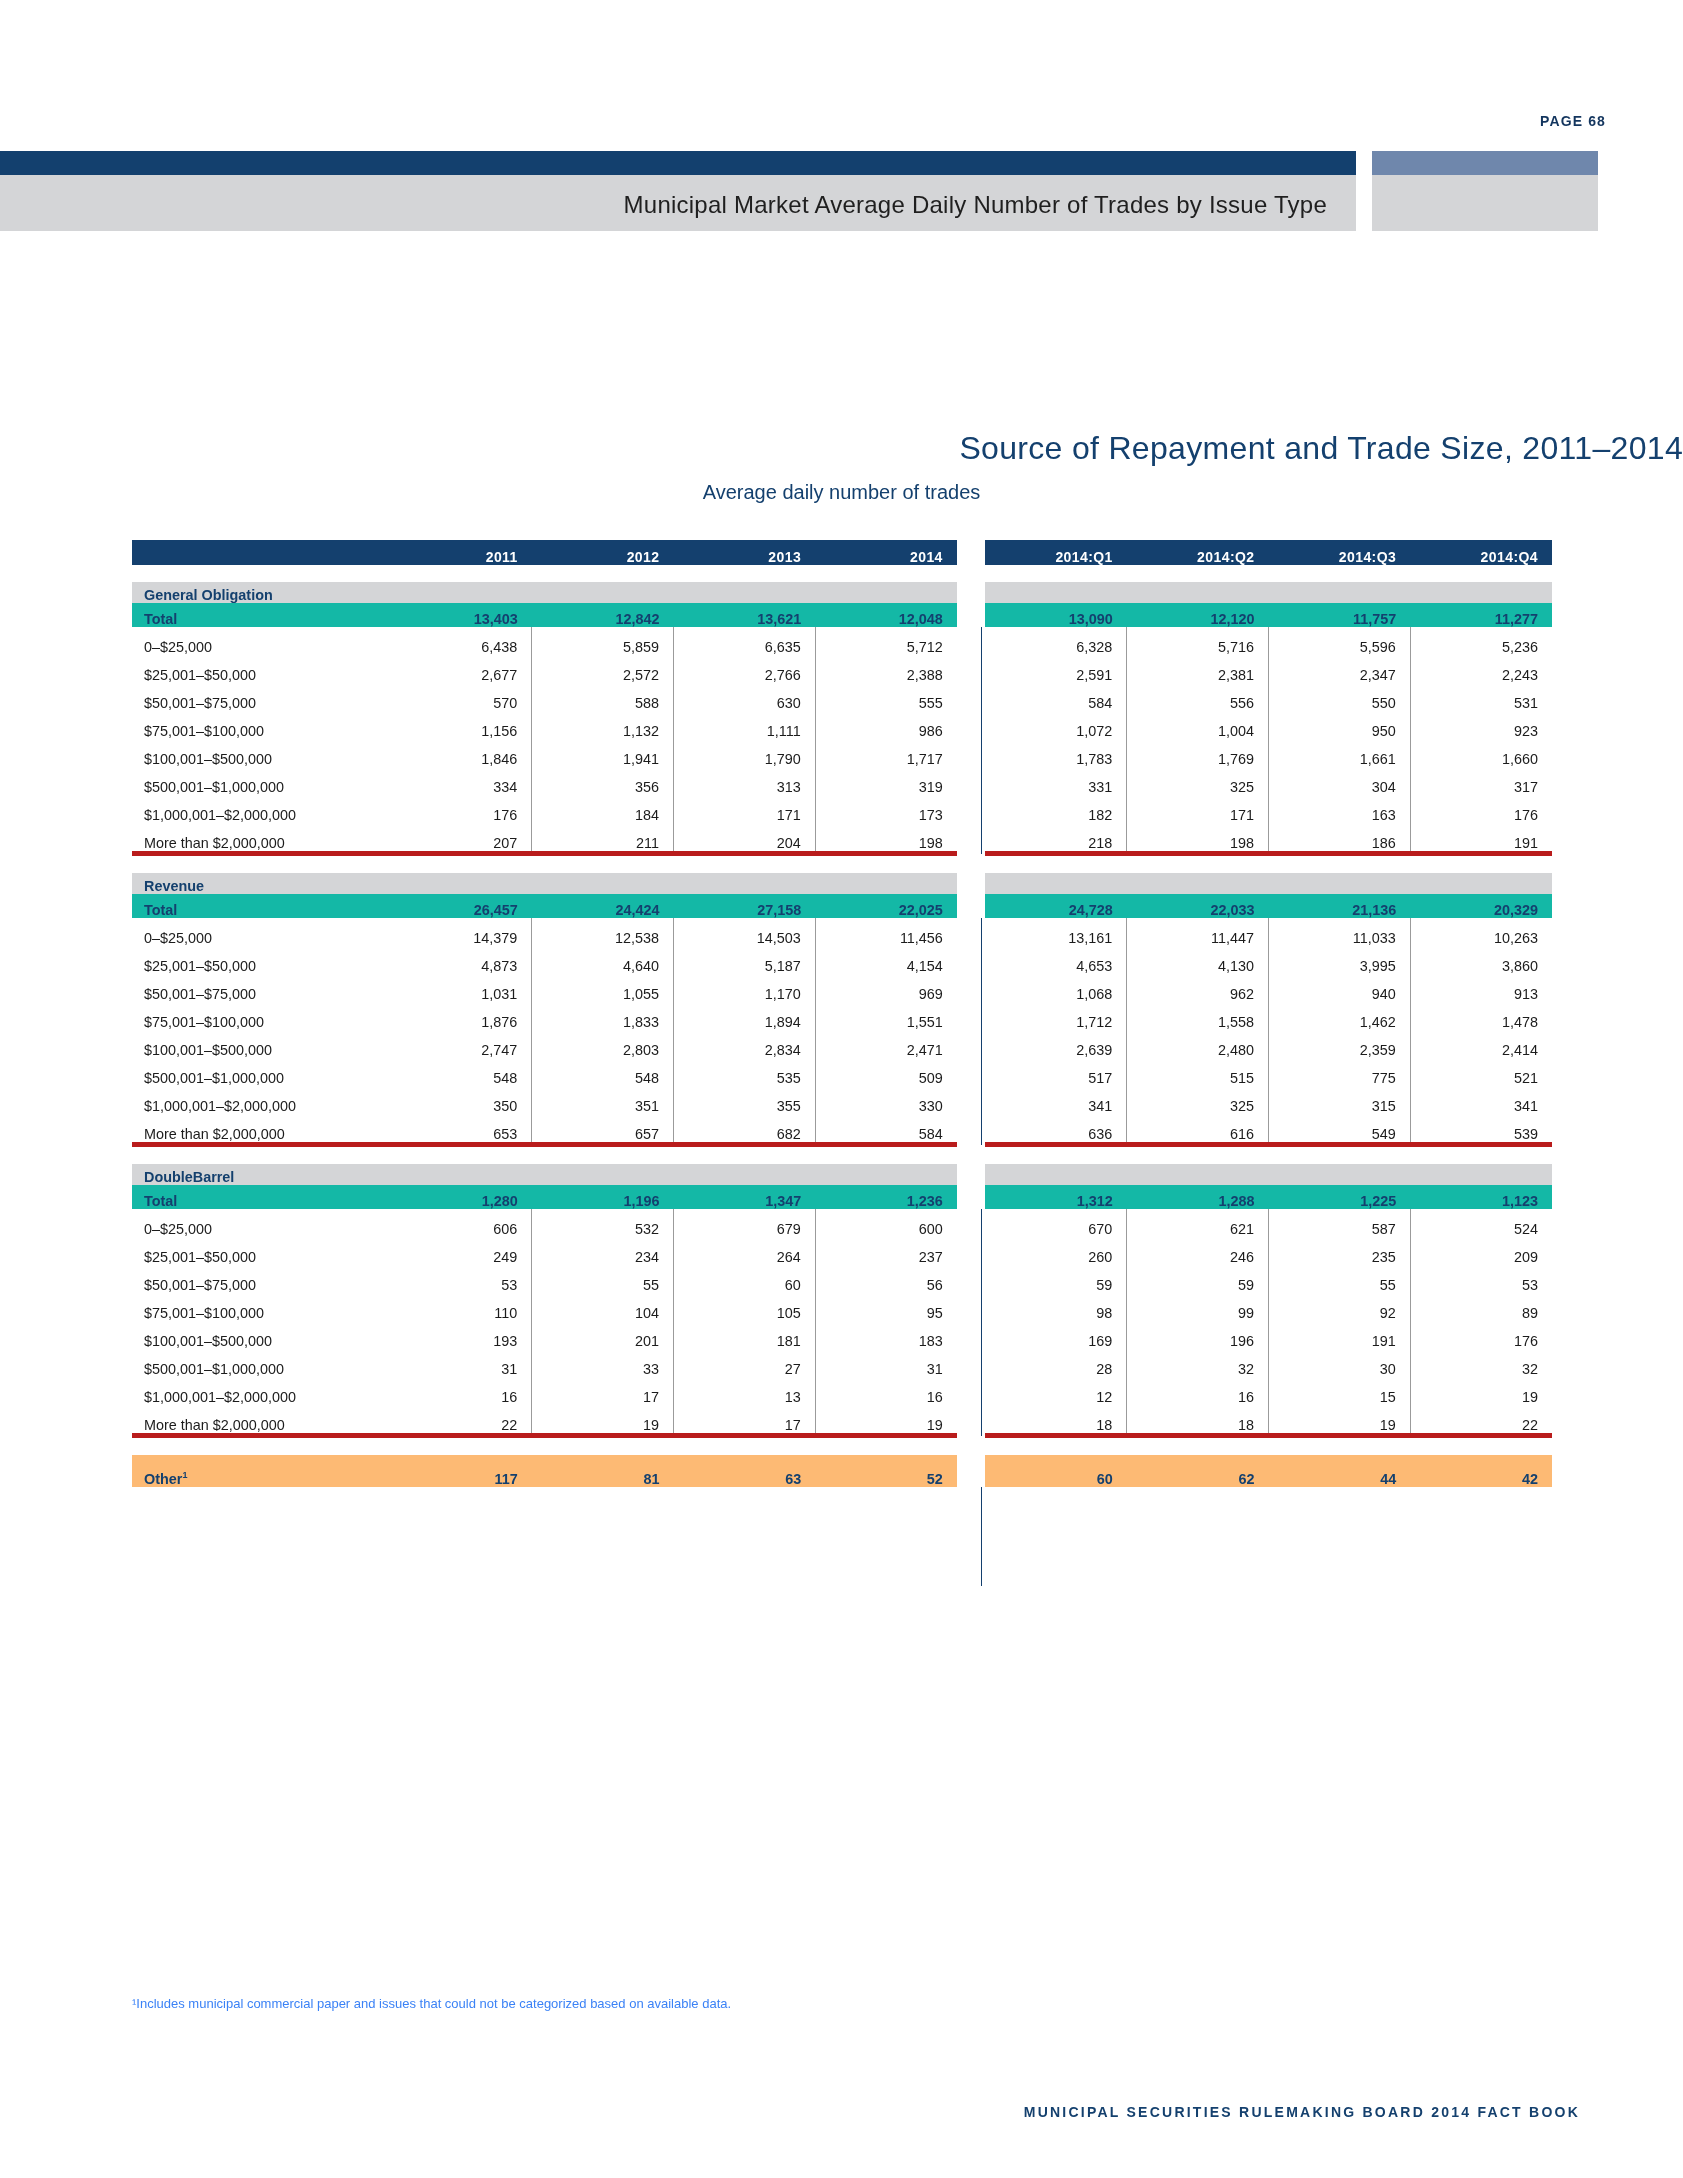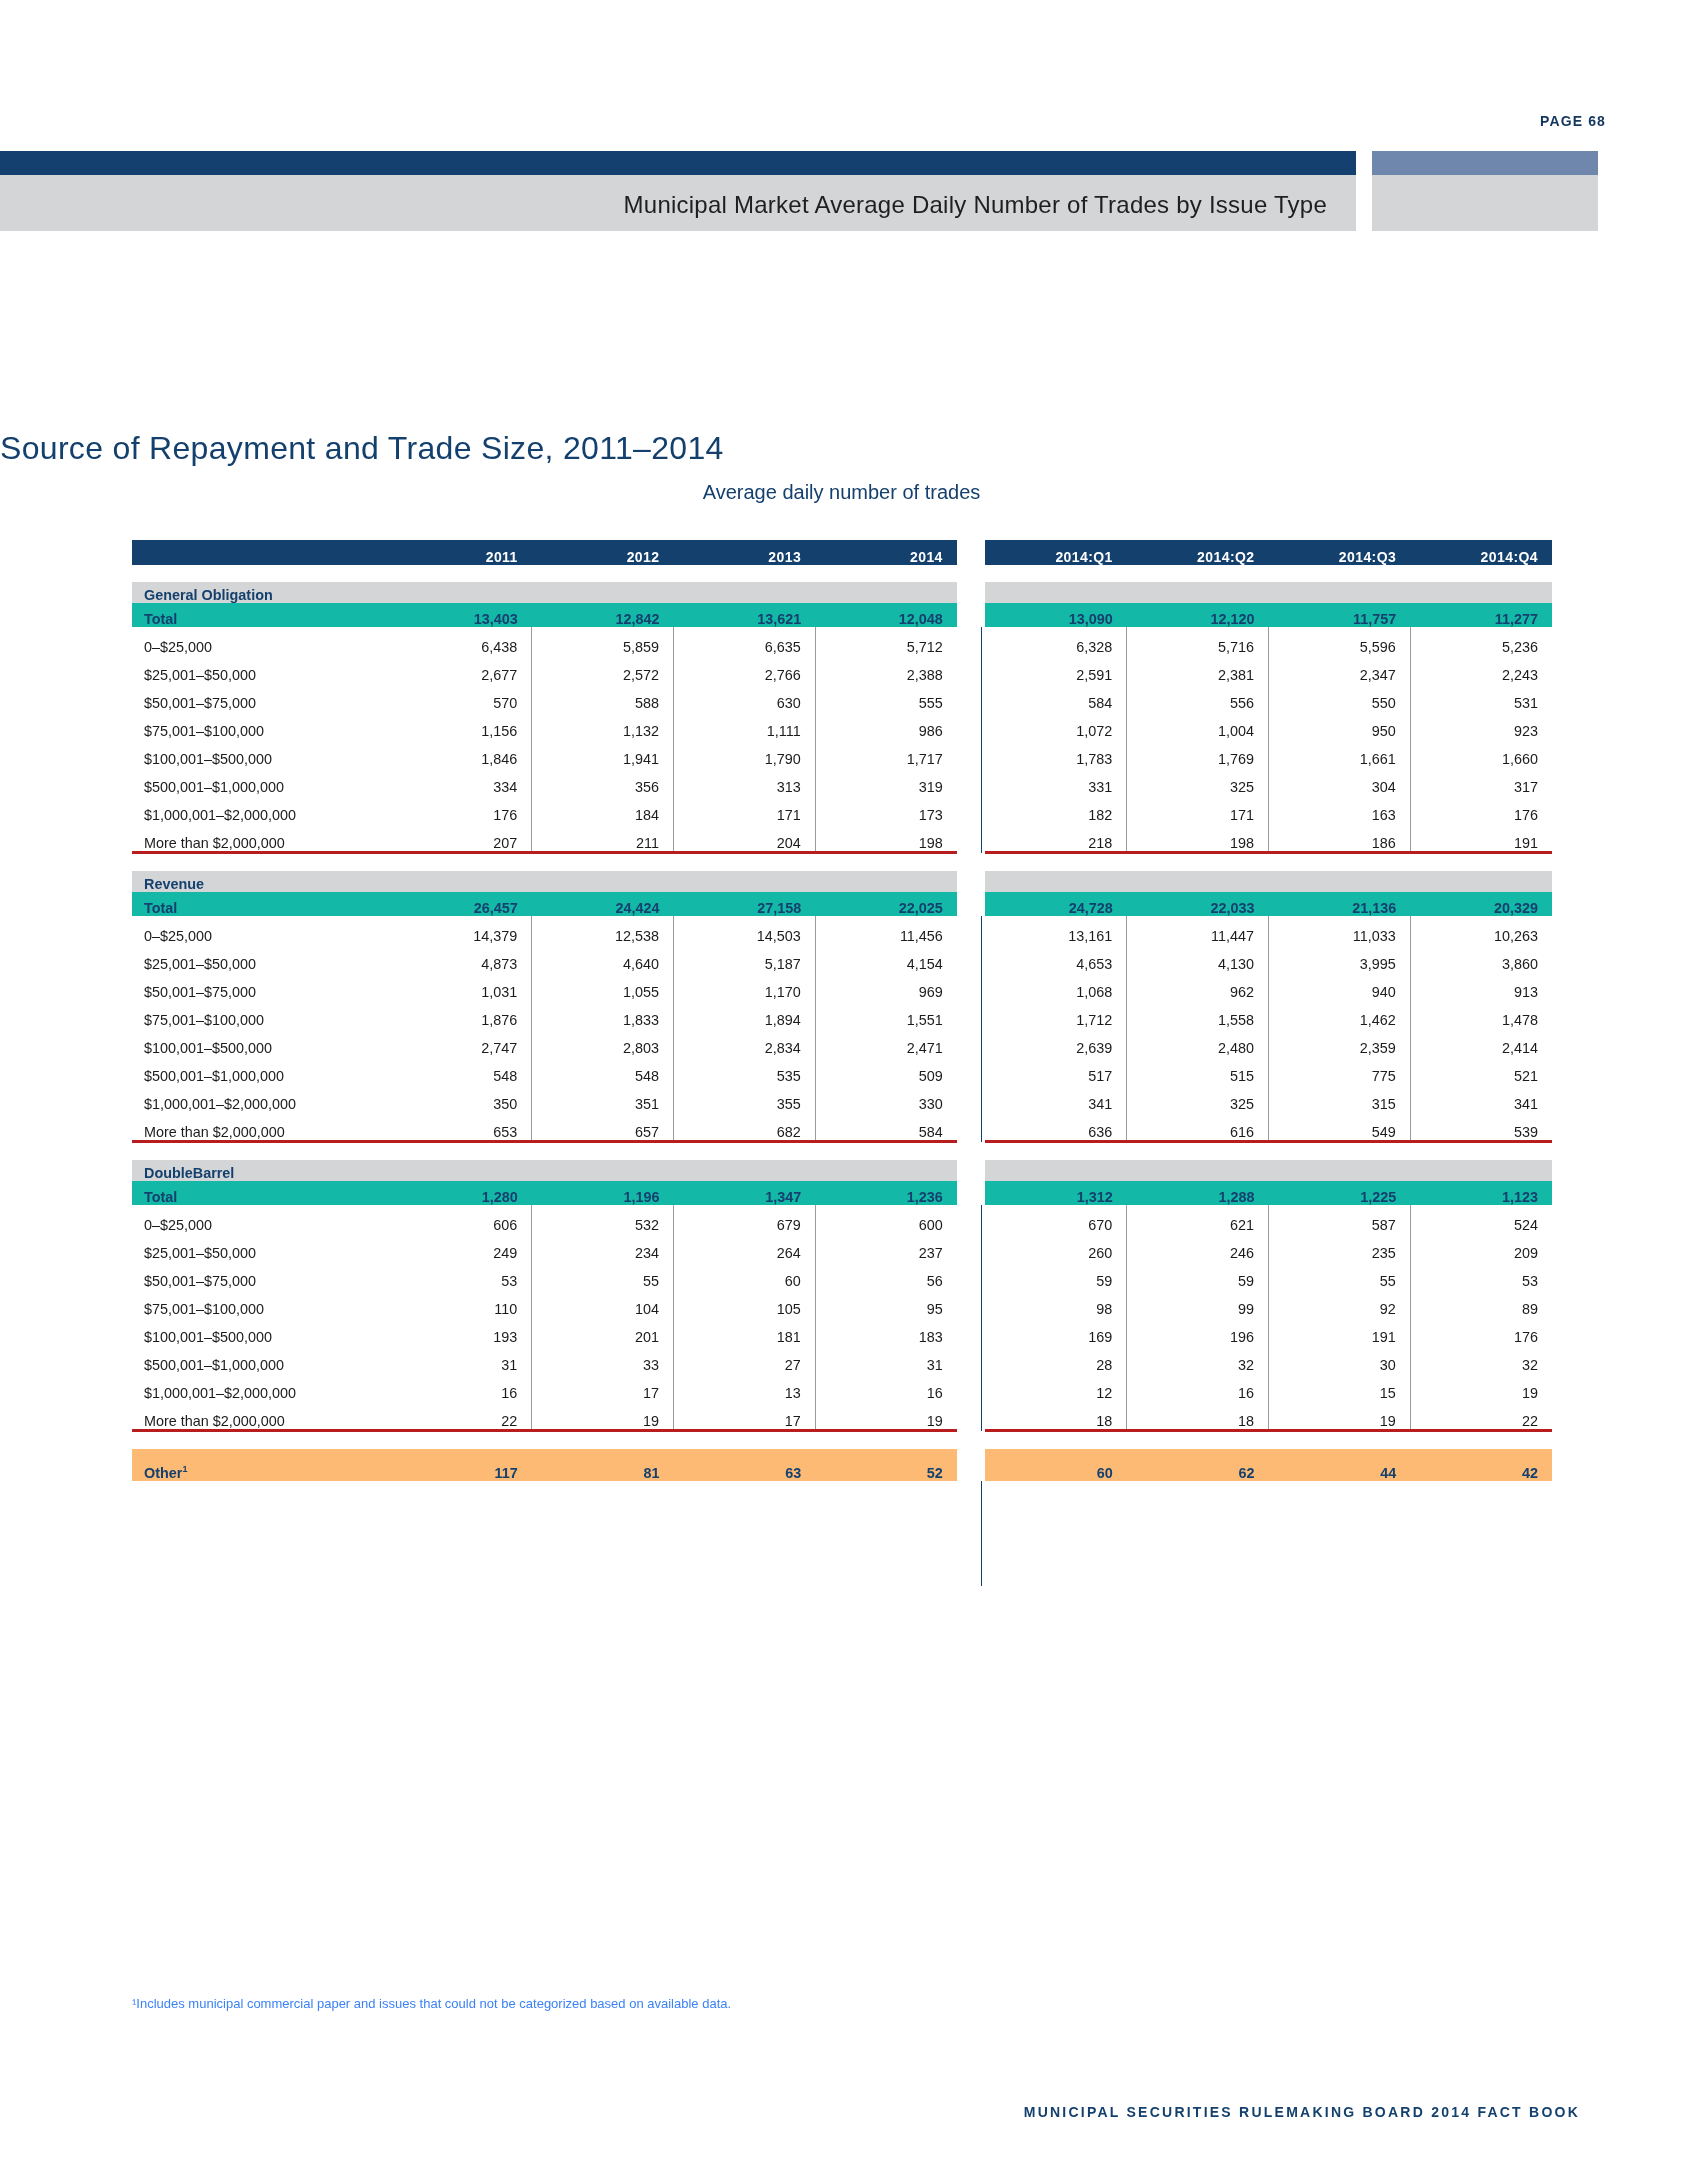--- a/index.html
+++ b/index.html
@@ -68,21 +68,21 @@
     color: #1f1f1f;
     letter-spacing: 0.01em;
   }
 
   
   .chart-title {
     position: absolute;
     top: 430px;
     left: 0;
     width: 1683px;
-    text-align: left;
+    text-align: right;
     font-size: 32px;
     color: #14406e;
     letter-spacing: 0.01em;
   }
   .chart-subtitle {
     position: absolute;
     top: 481px;
     left: 0;
     width: 1683px;
     text-align: center;
@@ -170,21 +170,21 @@
   }
   tr.data-row td.label {
     text-align: left;
     padding-left: 12px;
     border-left: none;
   }
   tr.data-row td.gap { border-left: none; }
   tr.data-row td.first-num { border-left: none; }
 
   tr.data-row.last-in-group td {
-    border-bottom: 3px solid #b91c1c;
+    border-bottom: 5px solid #b91c1c;
   }
   tr.data-row.last-in-group td.gap { border-bottom: none; }
 
   
   tr.other-row td {
     background: #fdba74;
     color: #14406e;
     font-weight: bold;
     font-size: 14.4px;
     height: 32px;

